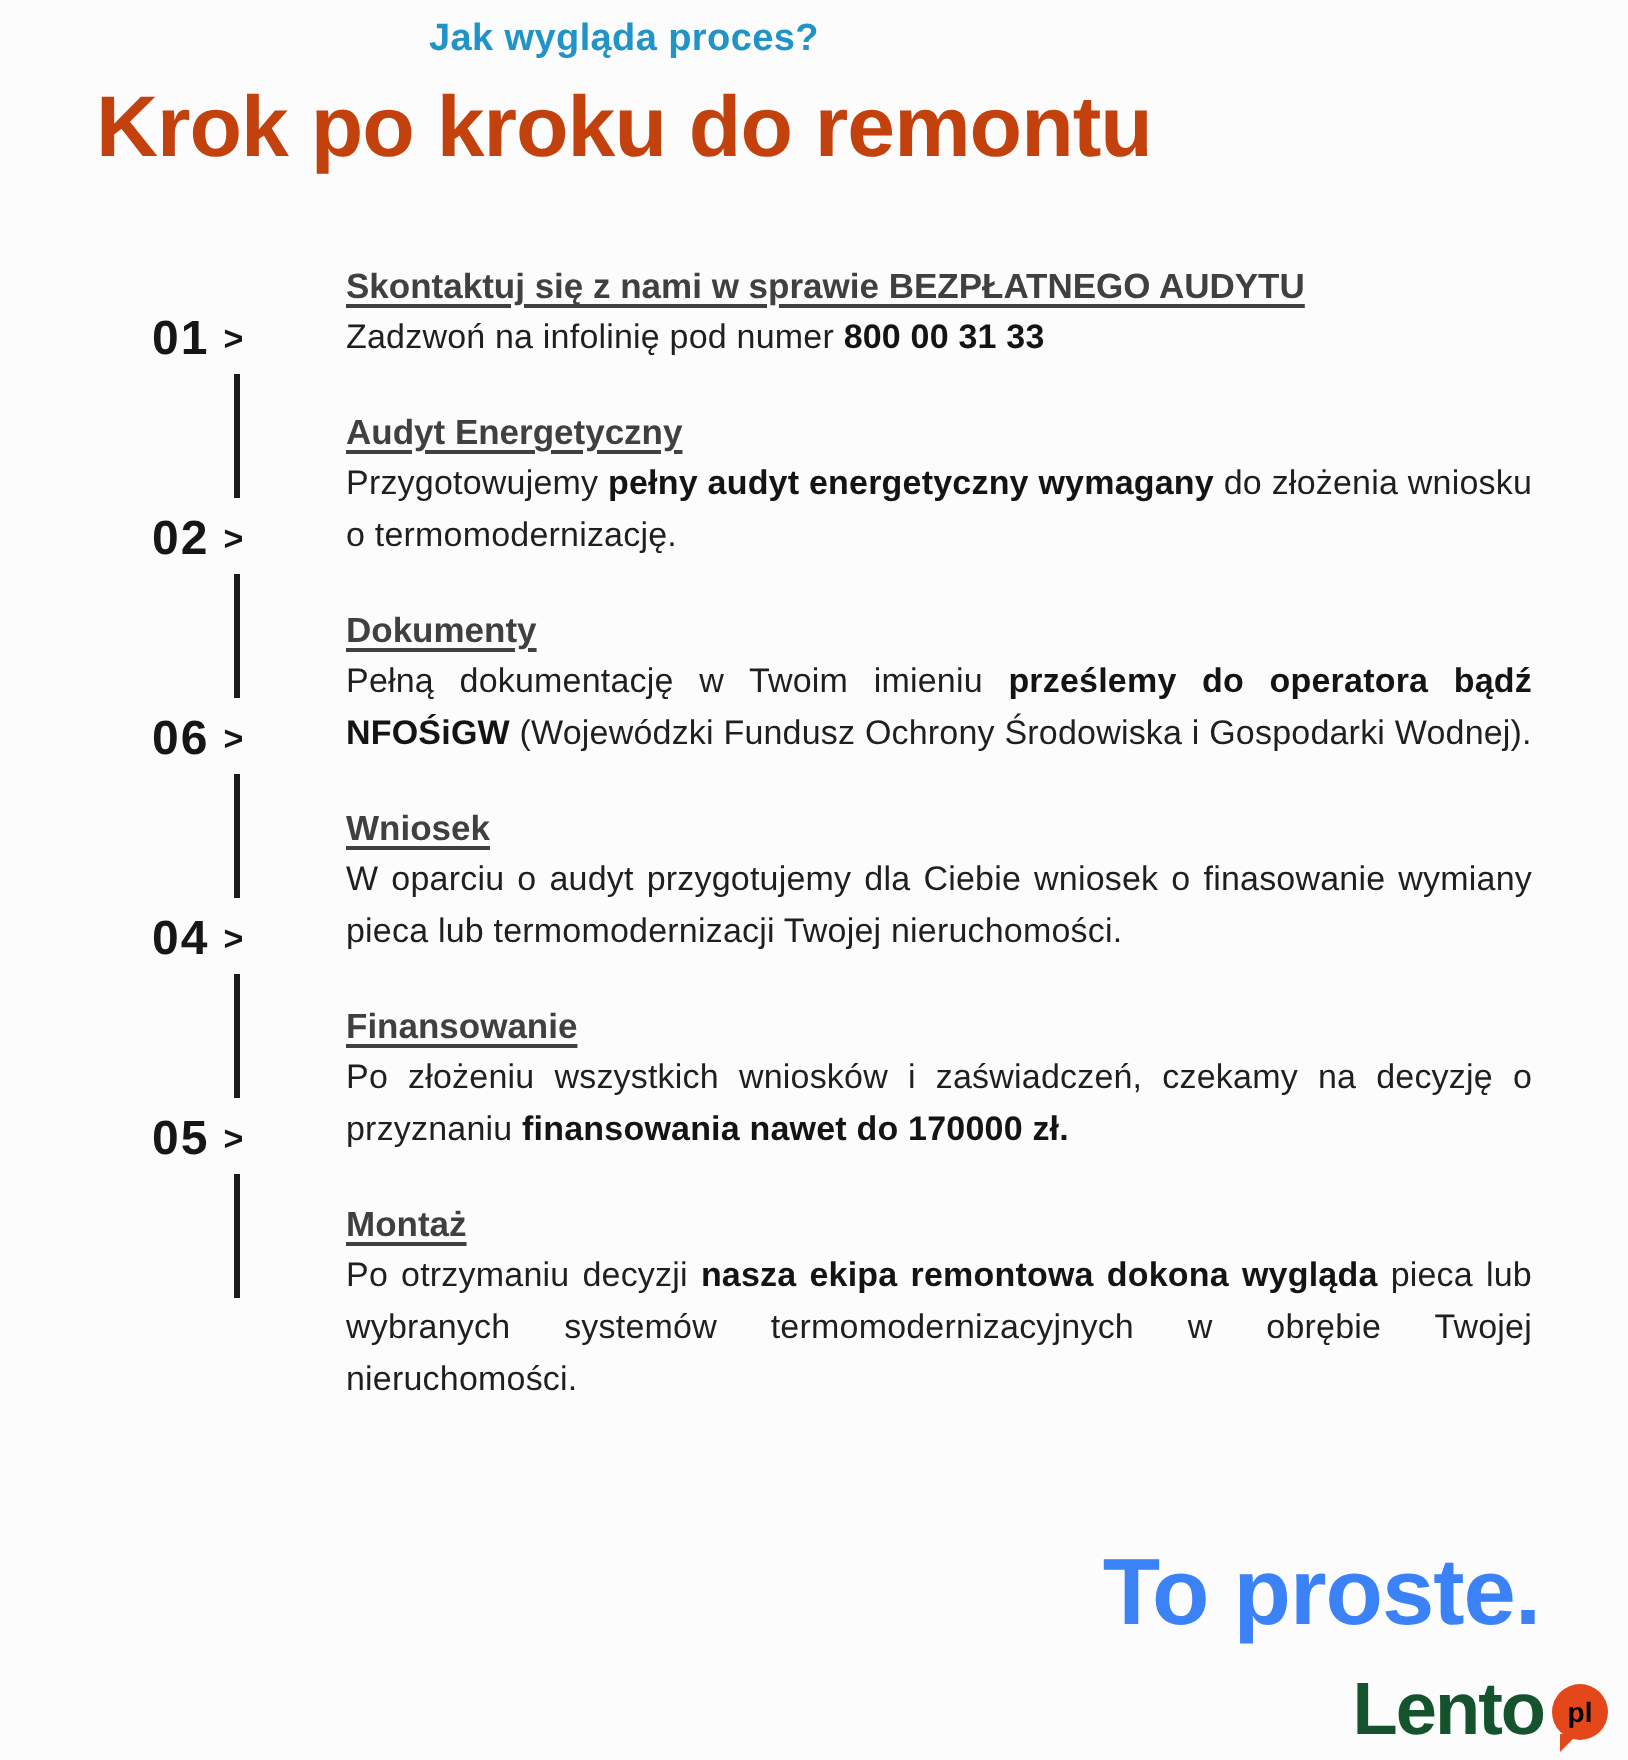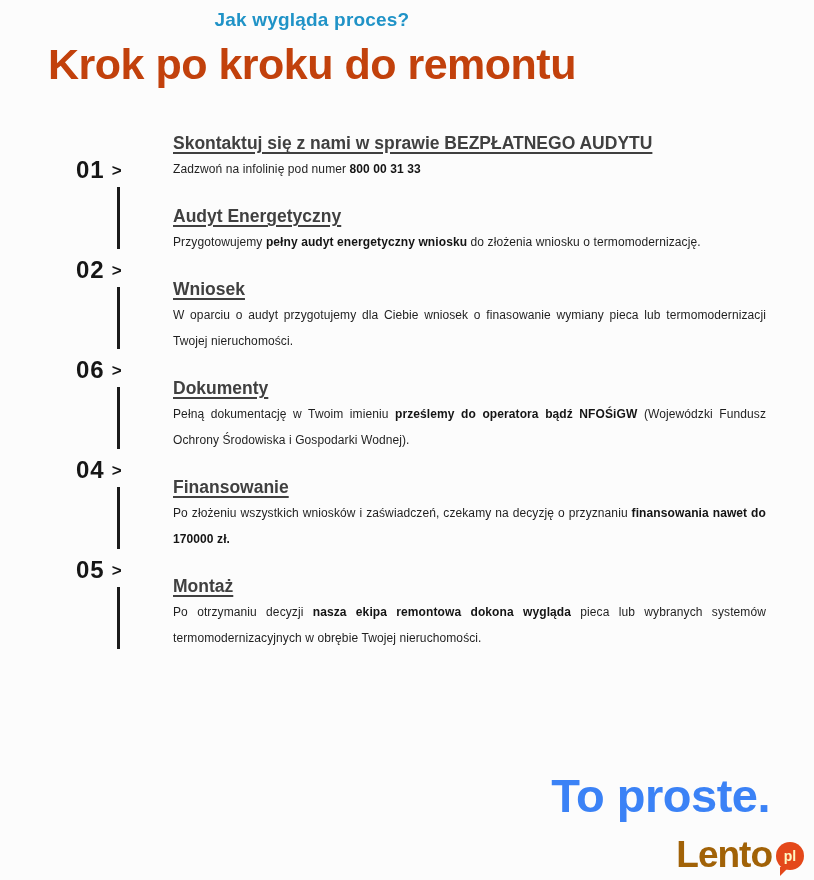--- a/index.html
+++ b/index.html
@@ -63,21 +63,21 @@
   .step-title {
     font-size: 17.5px;
     line-height: 26px;
     font-weight: 700;
     color: #404040;
     text-decoration: underline;
     text-decoration-thickness: 2px;
     text-underline-offset: 3px;
   }
   .step-par {
-    font-size: 12px;
+    font-size: 17px;
     line-height: 26px;
     text-align: justify;
     color: #1f1f1f;
     letter-spacing: 0.1px;
   }
   .seg.b { font-weight: 700; color: #141414; }
   .seg.u {
     text-decoration: underline;
     text-decoration-thickness: 2px;
     text-underline-offset: 3px;
@@ -126,21 +126,21 @@
     left: 4px;
     bottom: -6px;
     width: 0; height: 0;
     border-left: 9px solid #e4481a;
     border-bottom: 9px solid transparent;
   }
   .wm-suffix {
     position: relative;
     font-size: 14px;
     font-weight: 700;
-    color: #fef9c3;
+    color: #000000;
   }
 </style>
 </head>
 <body>
 
 <div class="page">
 
   <div class="header">
     <div class="subtitle" style="color: rgb(32, 147, 199);">Jak wygląda proces?</div>
     <div class="title">Krok po kroku do remontu</div>
@@ -154,43 +154,43 @@
       <div class="t-step"><span class="t-num">05</span><span class="t-arrow">&gt;</span><div class="t-line"></div></div>
     </div>
 
   <div class="content-col">
       <div class="step-block">
         <div class="step-title">Skontaktuj się z nami w sprawie BEZPŁATNEGO AUDYTU</div>
         <p class="step-par"><span class="seg">Zadzwoń na infolinię pod numer </span><span class="seg b">800 00 31 33</span></p>
       </div>
       <div class="step-block">
         <div class="step-title">Audyt Energetyczny</div>
-        <p class="step-par"><span class="seg">Przygotowujemy </span><span class="seg b">pełny audyt energetyczny wniosku</span><span class="seg"> do złożenia wniosku o termomodernizację.</span></p>
+        <p class="step-par"><span class="seg">Przygotowujemy </span><span class="seg b">pełny audyt energetyczny wymagany</span><span class="seg"> do złożenia wniosku o termomodernizację.</span></p>
+      </div>
+      <div class="step-block">
+        <div class="step-title">Dokumenty</div>
+        <p class="step-par"><span class="seg">Pełną dokumentację w Twoim imieniu </span><span class="seg b">prześlemy do operatora bądź NFOŚiGW</span><span class="seg"> (Wojewódzki Fundusz Ochrony Środowiska i Gospodarki Wodnej).</span></p>
       </div>
       <div class="step-block">
         <div class="step-title">Wniosek</div>
         <p class="step-par"><span class="seg">W oparciu o audyt przygotujemy dla Ciebie wniosek o finasowanie wymiany pieca lub termomodernizacji Twojej nieruchomości.</span></p>
-      </div>
-      <div class="step-block">
-        <div class="step-title">Dokumenty</div>
-        <p class="step-par"><span class="seg">Pełną dokumentację w Twoim imieniu </span><span class="seg b">prześlemy do operatora bądź NFOŚiGW</span><span class="seg"> (Wojewódzki Fundusz Ochrony Środowiska i Gospodarki Wodnej).</span></p>
       </div>
       <div class="step-block">
         <div class="step-title">Finansowanie</div>
         <p class="step-par"><span class="seg">Po złożeniu wszystkich wniosków i zaświadczeń, czekamy na decyzję o przyznaniu </span><span class="seg b">finansowania nawet do 170000 zł.</span></p>
       </div>
       <div class="step-block">
         <div class="step-title">Montaż</div>
         <p class="step-par"><span class="seg">Po otrzymaniu decyzji </span><span class="seg b">nasza ekipa remontowa dokona wygląda</span><span class="seg"> pieca lub wybranych systemów termomodernizacyjnych w obrębie Twojej nieruchomości.</span></p>
       </div>
     </div>
 
   <div class="tagline">To proste.</div>
 
   <div class="watermark">
-    <span class="wm-text" style="color: #a16207;">Lento</span>
+    <span class="wm-text" style="color: #14532d;">Lento</span>
     <span class="wm-bubble" style="background: rgb(228, 72, 26);">
       <span class="wm-bubble-tail" style="border-left-color: rgb(228, 72, 26);"></span>
       <span class="wm-suffix">pl</span>
     </span>
   </div>
 
 </div>
 
 </body></html>

